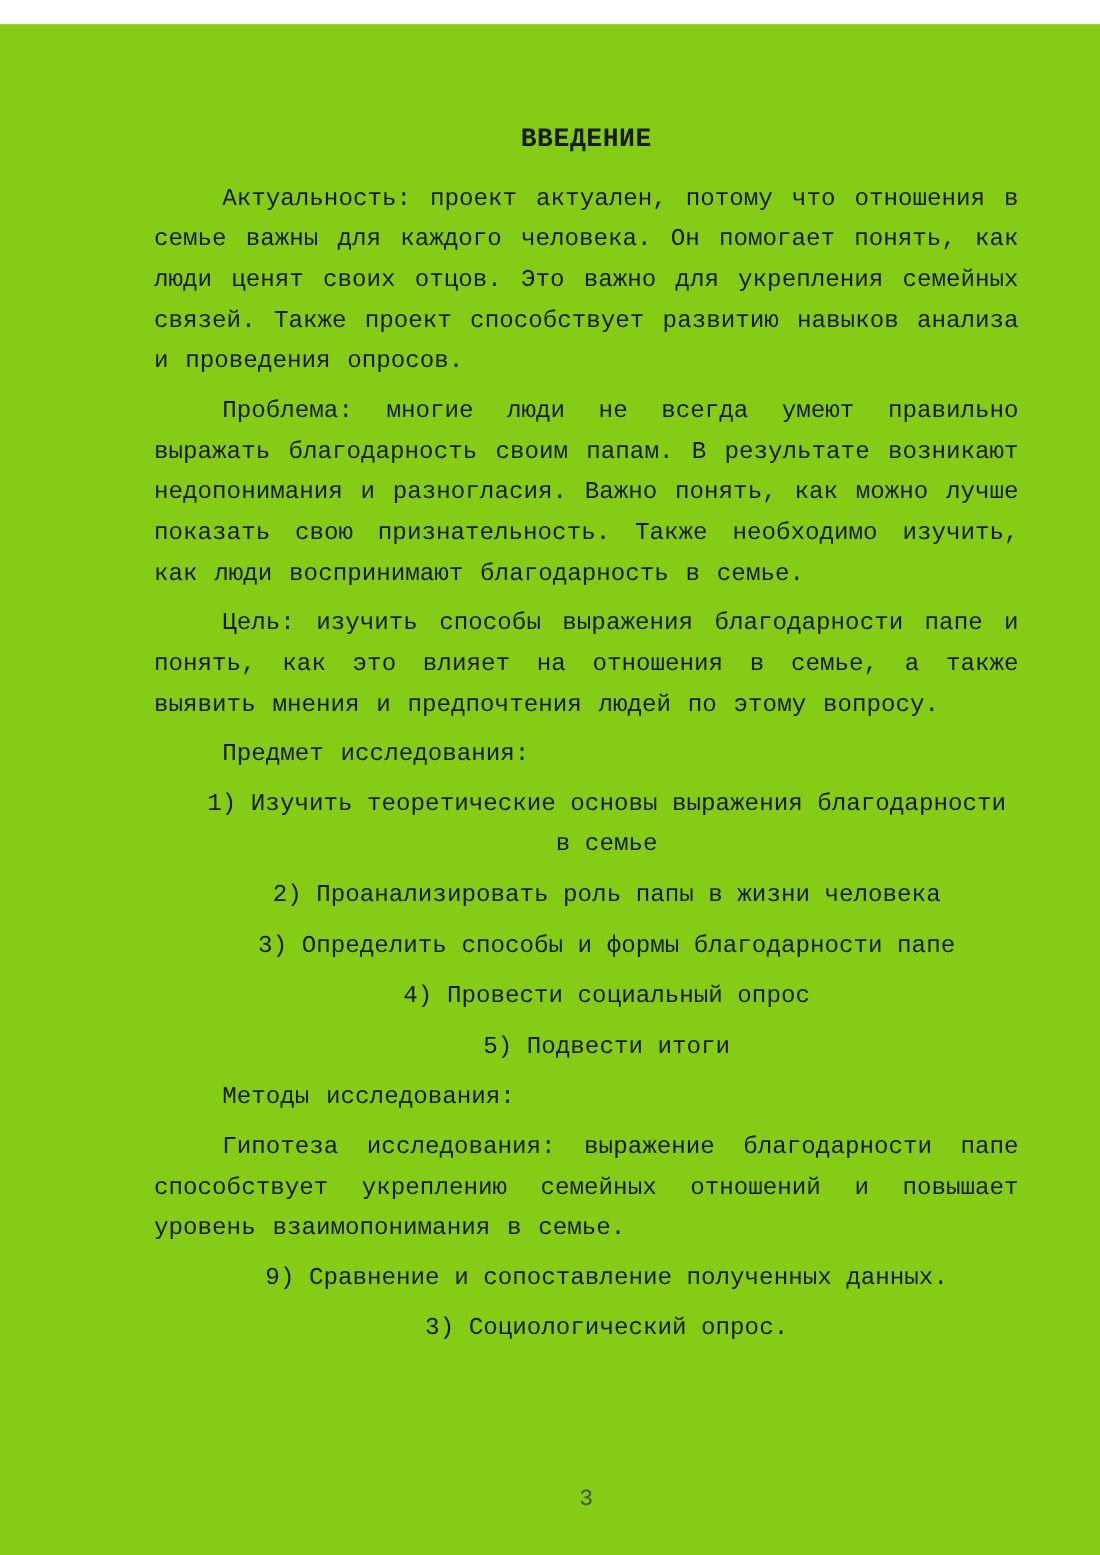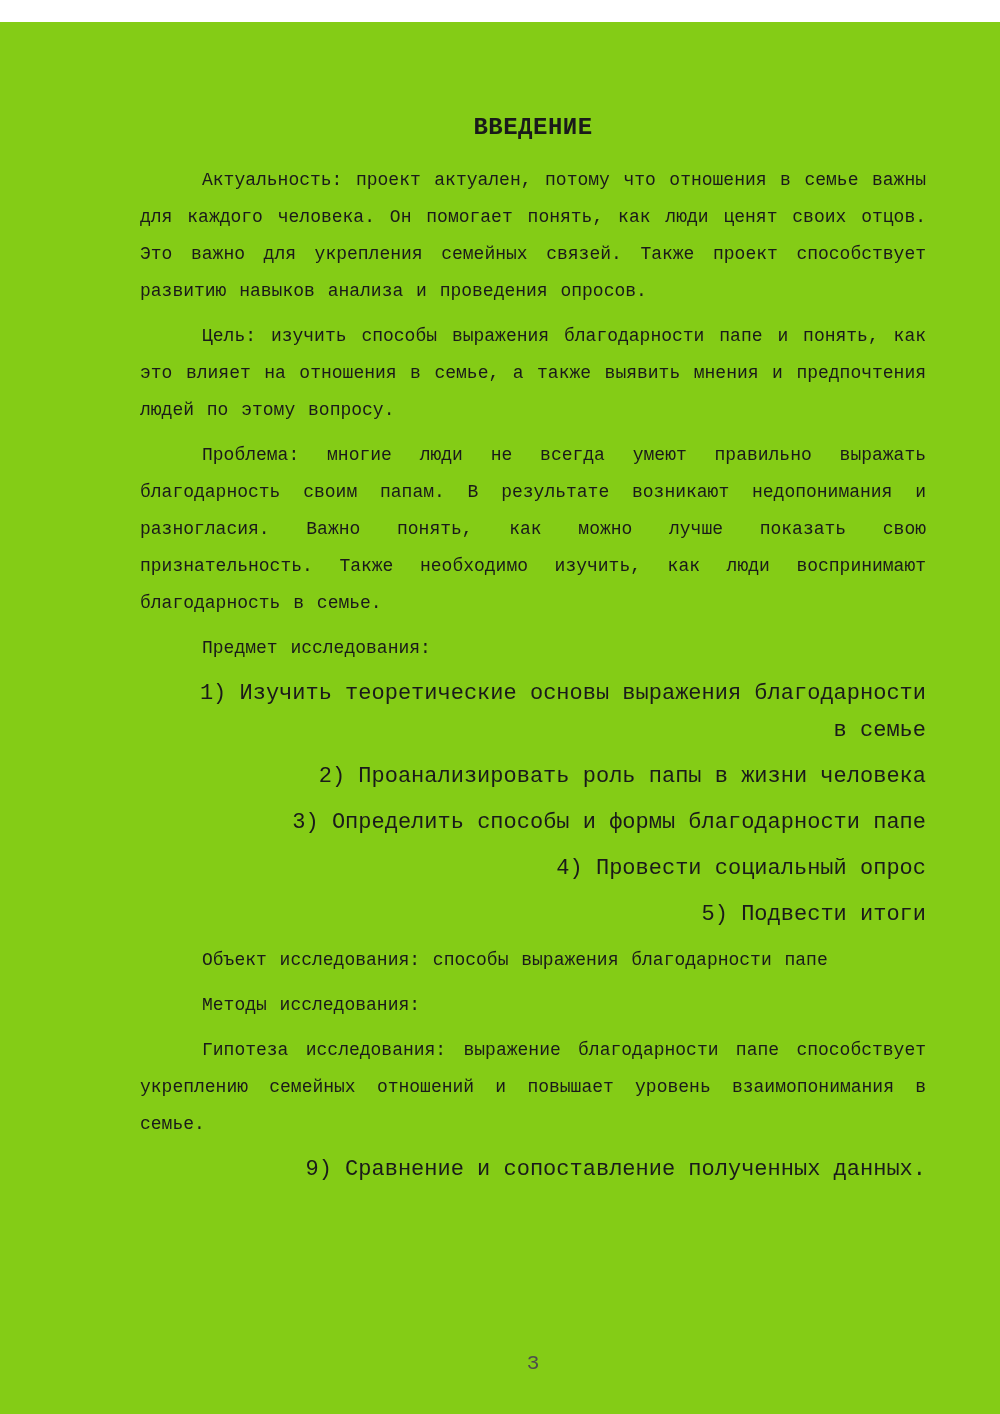--- a/index.html
+++ b/index.html
@@ -27,32 +27,32 @@
     margin: 0 0 20px 0;
     padding-top: 92px;
     font-size: 24px;
     font-weight: bold;
     line-height: 28px;
     text-align: center;
     letter-spacing: 0.5px;
   }
   .para {
     margin: 0 0 8px 0;
-    font-size: 18px;
+    font-size: 22px;
     line-height: 37px;
     text-align: justify;
     text-indent: 62px;
     word-spacing: 2px;
   }
   .list-item {
     margin: 0 0 9px 0;
     padding-left: 37px;
     font-size: 22px;
     line-height: 37px;
-    text-align: right;
+    text-align: center;
   }
   .page-number {
     position: absolute;
     left: 140px;
     top: 1330px;
     width: 786px;
     text-align: center;
     font-size: 21px;
     color: #4d4d4d;
   }
@@ -60,41 +60,41 @@
 </head>
 <body>
 
 <div class="page">
   <div class="content">
 
     <h1 class="doc-title">ВВЕДЕНИЕ</h1>
 
     <p class="para">Актуальность: проект актуален, потому что отношения в семье важны для каждого человека. Он помогает понять, как люди ценят своих отцов. Это важно для укрепления семейных связей. Также проект способствует развитию навыков анализа и проведения опросов.</p>
 
+    <p class="para">Проблема: многие люди не всегда умеют правильно выражать благодарность своим папам. В результате возникают недопонимания и разногласия. Важно понять, как можно лучше показать свою признательность. Также необходимо изучить, как люди воспринимают благодарность в семье.</p>
+
     <p class="para">Цель: изучить способы выражения благодарности папе и понять, как это влияет на отношения в семье, а также выявить мнения и предпочтения людей по этому вопросу.</p>
-
-    <p class="para">Проблема: многие люди не всегда умеют правильно выражать благодарность своим папам. В результате возникают недопонимания и разногласия. Важно понять, как можно лучше показать свою признательность. Также необходимо изучить, как люди воспринимают благодарность в семье.</p>
 
     <p class="para">Предмет исследования:</p>
 
     <div>
       <p class="list-item">1) Изучить теоретические основы выражения благодарности в семье</p>
       <p class="list-item">2) Проанализировать роль папы в жизни человека</p>
       <p class="list-item">3) Определить способы и формы благодарности папе</p>
       <p class="list-item">4) Провести социальный опрос</p>
       <p class="list-item">5) Подвести итоги</p>
     </div>
 
-    <p class="para">Объект исследования: способы выражения благодарности папе</p>
 
 
     <p class="para">Методы исследования:</p>
 
     <p class="para">Гипотеза исследования: выражение благодарности папе способствует укреплению семейных отношений и повышает уровень взаимопонимания в семье.</p>
 
     <div>
       <p class="list-item">9) Сравнение и сопоставление полученных данных.</p>
+      <p class="list-item">3) Социологический опрос.</p>
     </div>
 
   </div>
 
   <div class="page-number">3</div>
 </div>
 
 </body></html>

